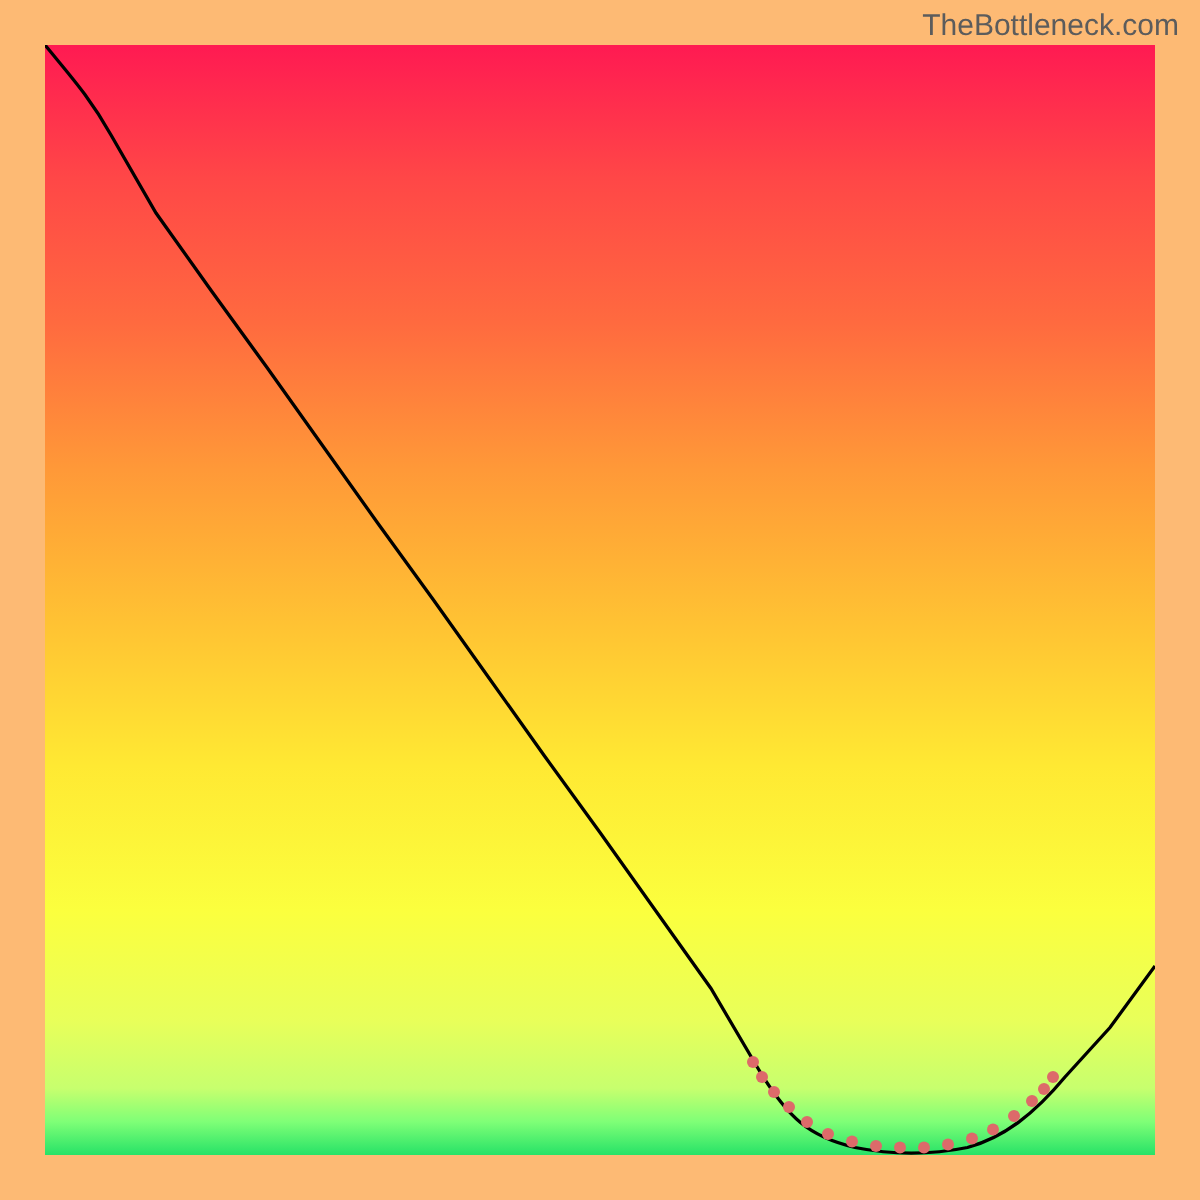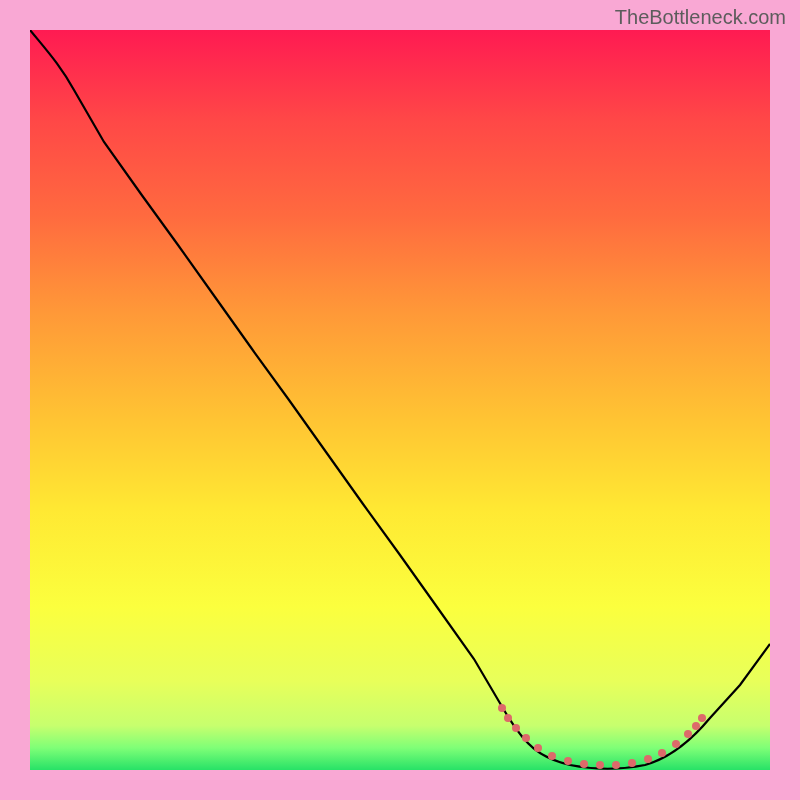--- a/index.html
+++ b/index.html
@@ -10,21 +10,21 @@
     background: #000;
     overflow: hidden;
     font-family: Arial, Helvetica, sans-serif;
   }
   .frame {
     position: absolute;
     left: 0;
     top: 0;
     width: 800px;
     height: 800px;
-    background: #f9a8d4;
+    background: #fdba74;
   }
   .plot {
     position: absolute;
     left: 30px;
     top: 30px;
     width: 740px;
     height: 740px;
     background: linear-gradient(to bottom,
       #ff1a52 0%,
       #ff4747 12%,

